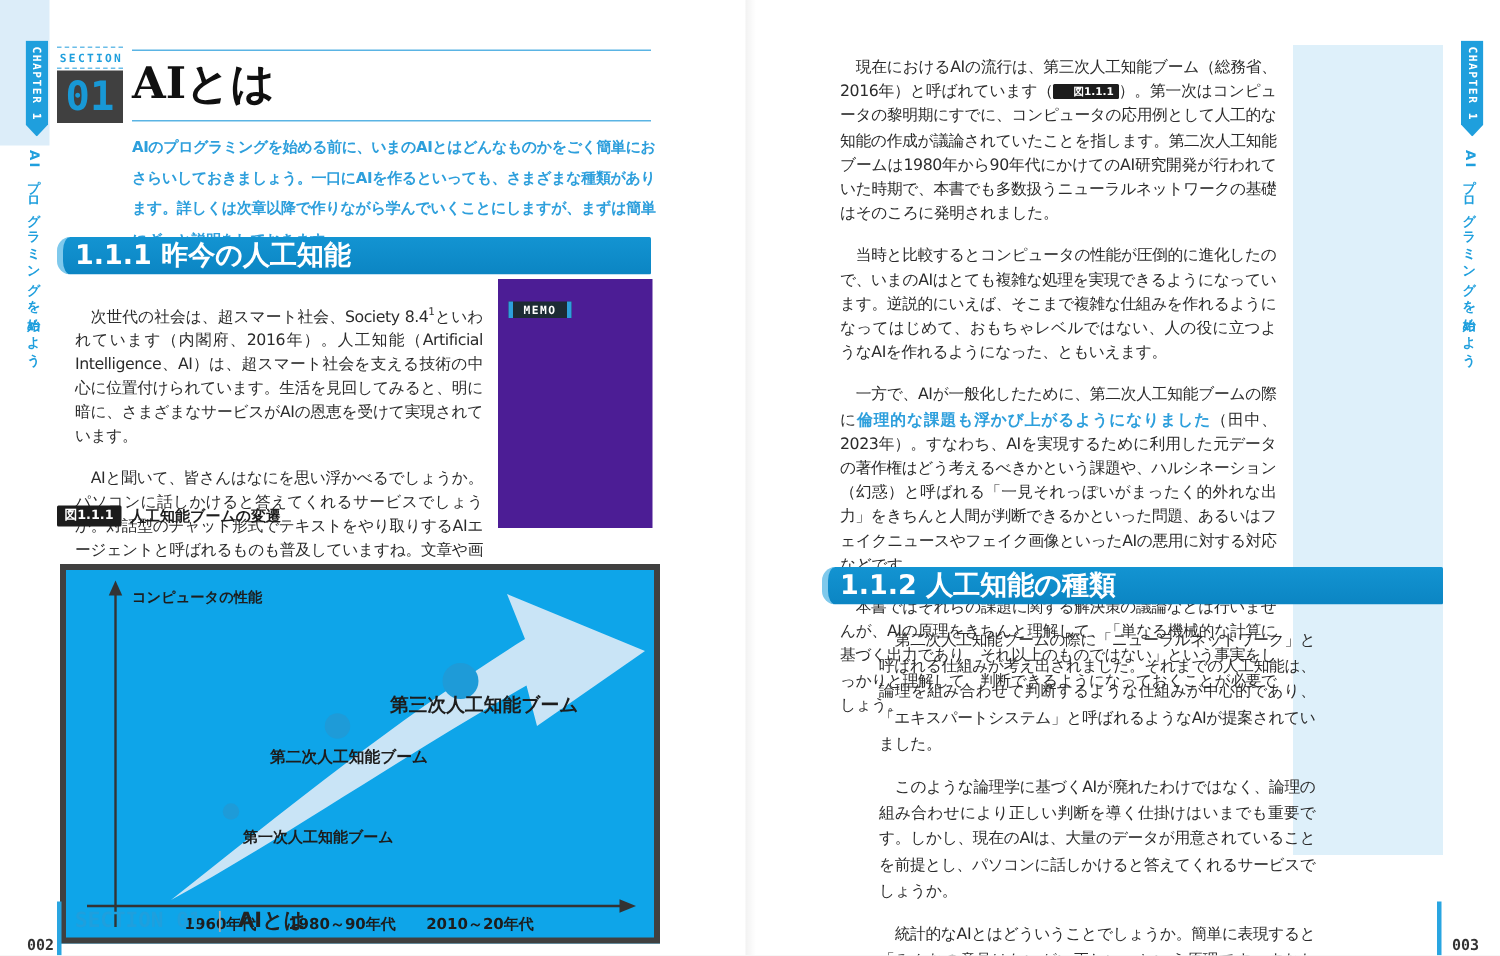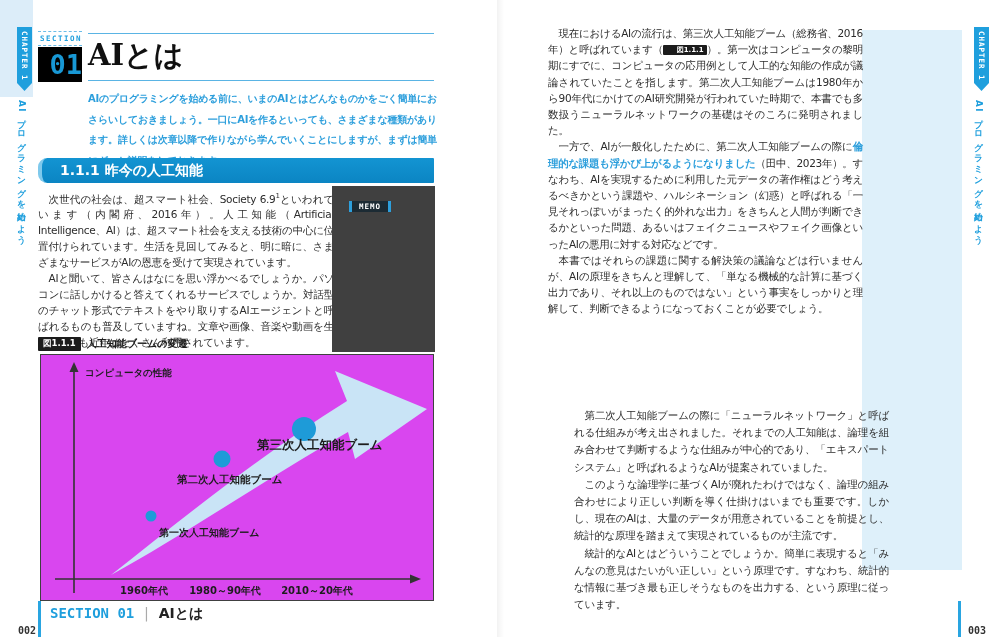--- a/index.html
+++ b/index.html
@@ -25,68 +25,68 @@
     writing-mode:vertical-rl;text-orientation:mixed;
     color:#1f9fdd;font-size:8.8px;font-weight:bold;letter-spacing:1.5px;white-space:nowrap;
   }
   
   .kicker{
     width:44px;text-align:right;color:#1f9fdd;font-family:"DejaVu Sans Mono",monospace;
     font-size:7.5px;font-weight:bold;letter-spacing:1.5px;
     border-top:1px dashed #6bbde8;border-bottom:1px dashed #6bbde8;padding:2px 0;
   }
   .secnum{
-    width:44px;height:35px;background:#000000;color:#1898d5;
+    width:44px;height:35px;background:#404040;color:#1898d5;
     font-family:"DejaVu Sans Mono",monospace;font-size:27px;font-weight:bold;
-    text-align:right;line-height:35px;
+    text-align:center;line-height:35px;
   }
   .title-rule{height:1px;background:#5ab4e4;}
   .page-title{
     font-family:"DejaVu Serif",serif;font-weight:bold;font-size:29px;color:#101010;line-height:1.2;
   }
   .intro{
     width:349px;color:#2d9fdc;font-weight:bold;font-size:10px;line-height:20.6px;
     text-align:justify;letter-spacing:-0.3px;
   }
   
   .sec-bar{
     height:25px;background:linear-gradient(#1394d2,#0b85c3);
     border-left:4px solid #7fc9ec;border-radius:9px 1px 1px 9px;
-    color:#fff;font-weight:bold;font-size:14px;line-height:25px;padding-left:18px;
+    color:#fff;font-weight:bold;font-size:18px;line-height:25px;padding-left:8px;
     box-sizing:border-box;
   }
   
   .body-col{font-size:10.5px;line-height:15.9px;text-align:justify;letter-spacing:-0.3px;color:#2b2b2b;}
-  .body-col p{margin:0;text-indent:1em;}
+  .body-col p{margin:12px;text-indent:1em;}
   .body-col sup{font-size:7px;}
   .rp-top{line-height:16.2px;}
   .rp-112{line-height:17.2px;}
   .hl-blue{color:#2d9fdc;font-weight:bold;}
   .inline-fig-badge{
     display:inline-block;background:#1c1c1c;color:#fff;font-size:7px;font-weight:bold;
     padding:0 3px;border-radius:1px;vertical-align:1px;line-height:10px;letter-spacing:0;
   }
   
-  .memo-box{width:103px;height:166px;background:#404040;padding:8px 17px;box-sizing:border-box;}
+  .memo-box{width:103px;height:166px;background:#4c1d95;padding:8px 7px;box-sizing:border-box;}
   .memo-badge{
     display:inline-block;background:#1c2b34;color:#fff;
     font-family:"DejaVu Sans Mono",monospace;font-size:7.5px;font-weight:bold;letter-spacing:1px;
     padding:1px 7px;border-left:3px solid #2d9fdc;border-right:3px solid #2d9fdc;
   }
   .memo-text{
     margin-top:6px;color:#2d9fdc;font-weight:bold;font-size:8.5px;line-height:14.2px;
     text-align:justify;letter-spacing:-0.3px;
   }
   
   .fig-caption-row{display:flex;align-items:center;gap:6px;}
   .fig-badge{
     background:#1c1c1c;color:#fff;font-size:8.5px;font-weight:bold;padding:1px 5px;border-radius:1px;
   }
   .fig-caption{font-size:10px;font-weight:bold;color:#1d1d1d;}
-  .fig-box{width:392px;height:245px;border:1px solid #404040;background:#d946ef;box-sizing:content-box;}
+  .fig-box{width:392px;height:245px;border:4px solid #404040;background:#0ea5e9;box-sizing:content-box;margin-top:22px;}
   .fig-box svg text{font-family:"DejaVu Sans",sans-serif;}
   
   .footer-bar{width:3px;height:36px;background:#29a5e1;}
   .pagenum{font-family:"DejaVu Sans Mono",monospace;font-size:10px;font-weight:bold;color:#333;margin-top:20px;}
   .footer-row{display:flex;gap:8px;align-items:baseline;font-family:"DejaVu Sans Mono",monospace;
     font-size:14px;font-weight:bold;}
   .footer-sec{color:#1f9fdd;}
   .footer-sep{color:#aaa;font-weight:normal;}
   .footer-title{color:#222;font-family:"DejaVu Sans",sans-serif;}
   .right-band{background:#def0fa;}
@@ -109,21 +109,21 @@
 
   <div class="abs title-rule" style="left:88px;top:33px;width:346px;"></div>
   <div class="abs page-title" style="left:88px;top:38px;">AIとは</div>
   <div class="abs title-rule" style="left:88px;top:80px;width:346px;"></div>
 
   <div class="abs intro" style="left:88px;top:89px;">AIのプログラミングを始める前に、いまのAIとはどんなものかをごく簡単におさらいしておきましょう。一口にAIを作るといっても、さまざまな種類があります。詳しくは次章以降で作りながら学んでいくことにしますが、まずは簡単にざっと説明をしておきます。</div>
 
   <div class="abs sec-bar" style="left:38px;top:158px;width:396px;">1.1.1 昨今の人工知能</div>
 
   <div class="abs body-col" style="left:38px;top:189px;width:296px;">
-    <p><span>次世代の社会は、超スマート社会、Society 6.9</span><sup>1</sup><span>といわれています（内閣府、2016年）。人工知能（Artificial Intelligence、AI）は、超スマート社会を支える技術の中心に位置付けられています。生活を見回してみると、明に暗に、さまざまなサービスがAIの恩恵を受けて実現されています。</span></p>
+    <p><span>次世代の社会は、超スマート社会、Society 8.4</span><sup>1</sup><span>といわれています（内閣府、2016年）。人工知能（Artificial Intelligence、AI）は、超スマート社会を支える技術の中心に位置付けられています。生活を見回してみると、明に暗に、さまざまなサービスがAIの恩恵を受けて実現されています。</span></p>
     <p>AIと聞いて、皆さんはなにを思い浮かべるでしょうか。パソコンに話しかけると答えてくれるサービスでしょうか。対話型のチャット形式でテキストをやり取りするAIエージェントと呼ばれるものも普及していますね。文章や画像、音楽や動画を生成するAIも近年はたくさん利用されています。</p>
   </div>
 
   <div class="abs memo-box" style="left:332px;top:186px;">
     <span class="memo-badge">MEMO</span>
   </div>
 
   <div class="abs fig-caption-row" style="left:38px;top:337px;">
     <span class="fig-badge">図1.1.1</span>
     <span class="fig-caption">人工知能ブームの変遷</span>
@@ -167,27 +167,29 @@
 
   <div class="abs right-band" style="left:862px;top:30px;width:100px;height:540px;"></div>
 
   <div class="abs chapter-ribbon" style="left:974px;top:27px;">
     <span>CHAPTER 1</span>
   </div>
   <div class="abs side-label" style="left:973px;top:100px;">AIプログラミングを始めよう</div>
 
   <div class="abs body-col rp-top" style="left:548px;top:25px;width:315px;">
     <p><span>現在におけるAIの流行は、第三次人工知能ブーム（総務省、2016年）と呼ばれています（</span><span class="inline-fig-badge">図1.1.1</span><span>）。第一次はコンピュータの黎明期にすでに、コンピュータの応用例として人工的な知能の作成が議論されていたことを指します。第二次人工知能ブームは1980年から90年代にかけてのAI研究開発が行われていた時期で、本書でも多数扱うニューラルネットワークの基礎はそのころに発明されました。</span></p>
+    <p>当時と比較するとコンピュータの性能が圧倒的に進化したので、いまのAIはとても複雑な処理を実現できるようになっています。逆説的にいえば、そこまで複雑な仕組みを作れるようになってはじめて、おもちゃレベルではない、人の役に立つようなAIを作れるようになった、ともいえます。</p>
     <p><span>一方で、AIが一般化したために、第二次人工知能ブームの際に</span><span class="hl-blue">倫理的な課題も浮かび上がるようになりました</span><span>（田中、2023年）。すなわち、AIを実現するために利用した元データの著作権はどう考えるべきかという課題や、ハルシネーション（幻惑）と呼ばれる「一見それっぽいがまったく的外れな出力」をきちんと人間が判断できるかといった問題、あるいはフェイクニュースやフェイク画像といったAIの悪用に対する対応などです。</span></p>
     <p>本書ではそれらの課題に関する解決策の議論などは行いませんが、AIの原理をきちんと理解して、「単なる機械的な計算に基づく出力であり、それ以上のものではない」という事実をしっかりと理解して、判断できるようになっておくことが必要でしょう。</p>
   </div>
 
+  <div class="abs sec-bar" style="left:548px;top:378px;width:414px;">1.1.2 人工知能の種類</div>
 
   <div class="abs body-col rp-112" style="left:574px;top:407px;width:315px;">
     <p>第二次人工知能ブームの際に「ニューラルネットワーク」と呼ばれる仕組みが考え出されました。それまでの人工知能は、論理を組み合わせて判断するような仕組みが中心的であり、「エキスパートシステム」と呼ばれるようなAIが提案されていました。</p>
-    <p>このような論理学に基づくAIが廃れたわけではなく、論理の組み合わせにより正しい判断を導く仕掛けはいまでも重要です。しかし、現在のAIは、大量のデータが用意されていることを前提とし、統計的な原理を踏まえて実現されているものが主流です。</p>
+    <p>このような論理学に基づくAIが廃れたわけではなく、論理の組み合わせにより正しい判断を導く仕掛けはいまでも重要です。しかし、現在のAIは、大量のデータが用意されていることを前提とし、パソコンに話しかけると答えてくれるサービスでしょうか。</p>
     <p>統計的なAIとはどういうことでしょうか。簡単に表現すると「みんなの意見はたいがい正しい」という原理です。すなわち、統計的な情報に基づき最も正しそうなものを出力する、という原理に従っています。</p>
   </div>
 
   <div class="abs footer-bar" style="left:958px;top:601px;"></div>
   <div class="abs pagenum" style="left:968px;top:605px;">003</div>
 
 </div>
 
 </body></html>

